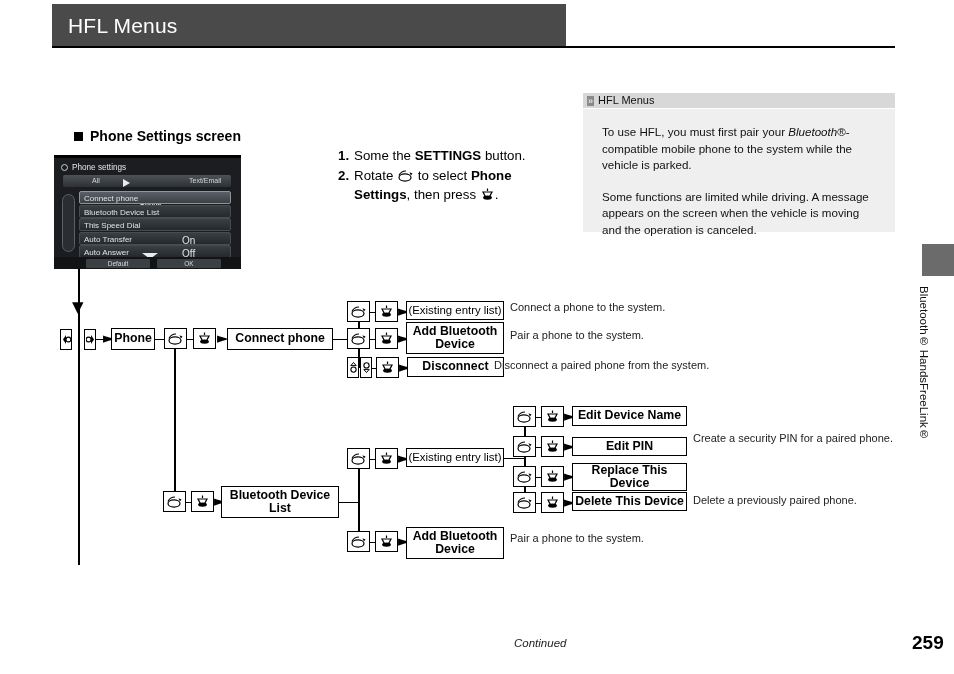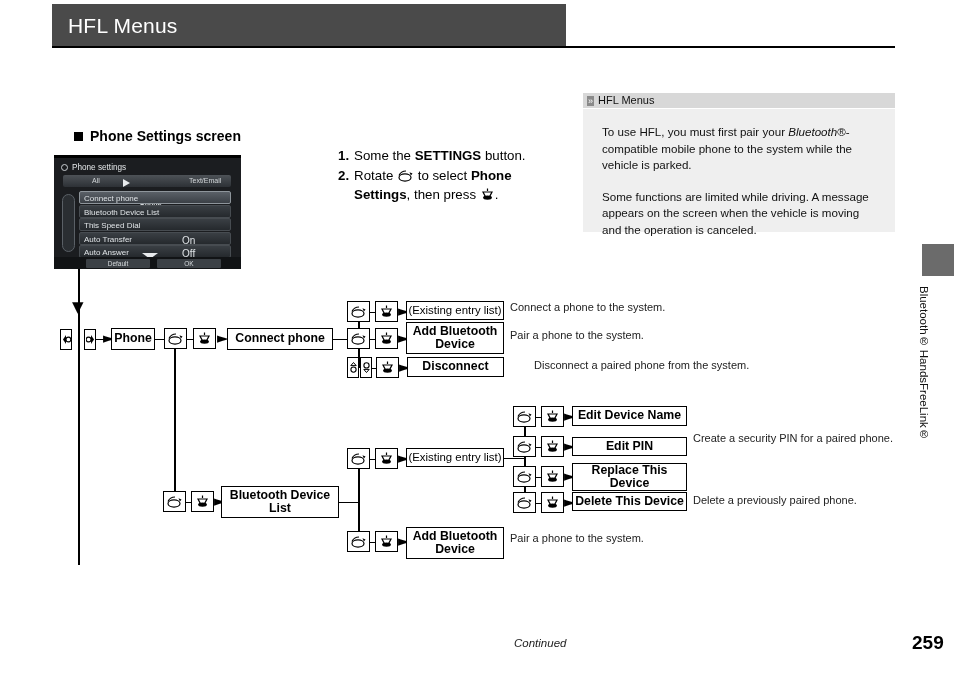--- a/index.html
+++ b/index.html
@@ -321,21 +321,21 @@
     <div class="ln hl" style="left:372px;top:367.5px;width:4px"></div>
     <div class="ic" style="left:376px;top:357px">
       <svg width="15" height="13" viewBox="0 0 15 13">
           <path d="M3 4 L12 4 L9.6 8.6 L5.4 8.6 Z" fill="none" stroke="#000" stroke-width="1.2"></path>
           <ellipse cx="7.5" cy="9.6" rx="4.4" ry="2.2"></ellipse>
           <path d="M7.5 0.5 L7.5 3" stroke="#000" stroke-width="1.2"></path>
         </svg>
     </div>
     <div class="arw" style="left:399px;top:360px">►</div>
     <div class="bx" style="left:407px;top:357px;width:97px;height:20px">Disconnect</div>
-    <div class="desc" style="left:534px;top:358px;width:260px">Disconnect a paired phone from the system.</div>
+    <div class="desc" style="left:494px;top:358px;width:260px">Disconnect a paired phone from the system.</div>
 
     <div class="ic" style="left:163px;top:491px">
       <svg width="17" height="13" viewBox="0 0 17 13">
           <ellipse cx="8" cy="8.5" rx="6" ry="3.6" fill="none" stroke="#000" stroke-width="1.2"></ellipse>
           <path d="M2 6.5 Q4 2 9 2" fill="none" stroke="#000" stroke-width="1.2"></path>
           <path d="M12.5 3.2 l3 1.3 -1.6 1.9z"></path>
         </svg>
     </div>
     <div class="ln hl" style="left:186px;top:501.5px;width:5px"></div>
     <div class="ic" style="left:191px;top:491px">

